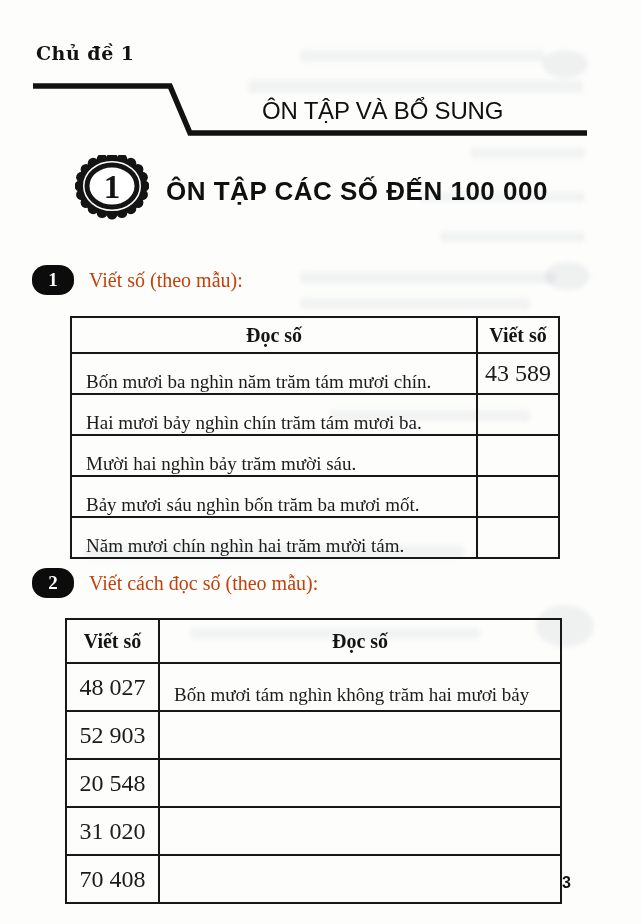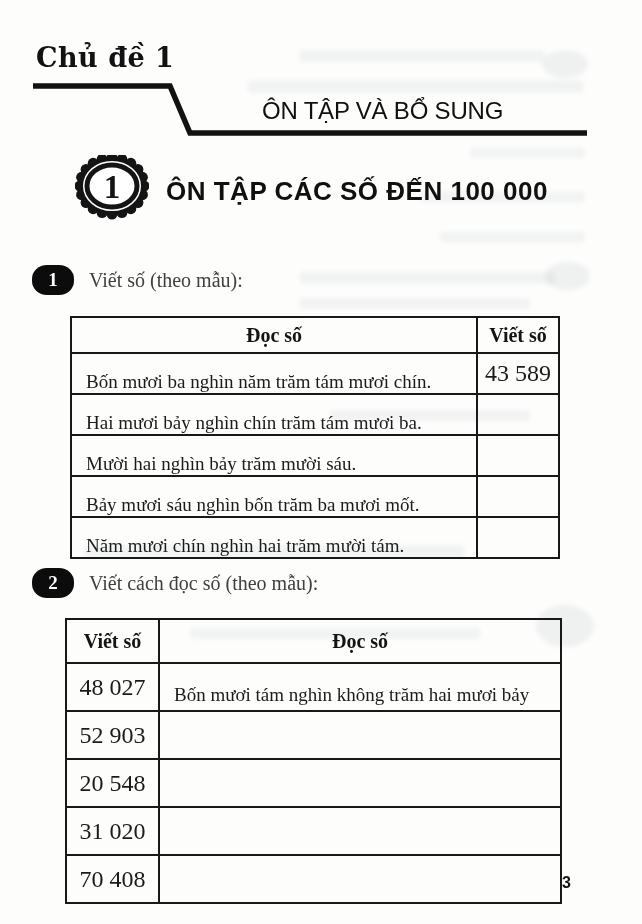--- a/index.html
+++ b/index.html
@@ -19,21 +19,21 @@
     opacity: 0.10;
     filter: blur(2px);
     border-radius: 4px;
     pointer-events: none;
   }
   .ghost.blob { border-radius: 50%; opacity: 0.12; }
 
   .chapter-label {
     position: absolute; left: 36px; top: 42px;
     font-family: "DejaVu Serif", serif;
-    font-weight: bold; font-size: 27px; letter-spacing: 0.5px;
+    font-weight: bold; font-size: 19px; letter-spacing: 0.5px;
     color: #121212;
   }
 
   .banner-line { position: absolute; left: 0; top: 0; }
 
   .banner-title {
     position: absolute; left: 262px; top: 97px;
     font-family: "Liberation Sans", "DejaVu Sans", sans-serif;
     font-weight: normal; font-size: 24px; letter-spacing: -0.2px;
     color: #101010; white-space: nowrap;
@@ -57,21 +57,21 @@
 
   .pill {
     width: 42px; height: 30px;
     background: #0c0c0c;
     border-radius: 15px / 14px;
     color: #ffffff;
     display: flex; align-items: center; justify-content: center;
     font-weight: bold; font-size: 19px;
     flex: 0 0 auto;
   }
-  .prompt { font-size: 20px; color: #404040; white-space: nowrap; }
+  .prompt { font-size: 20px; color: #c2410c; white-space: nowrap; }
 
   table.ws {
     position: absolute;
     border-collapse: collapse;
     table-layout: fixed;
     background: transparent;
   }
   table.ws th, table.ws td {
     border: 2px solid #181818;
     vertical-align: middle;

